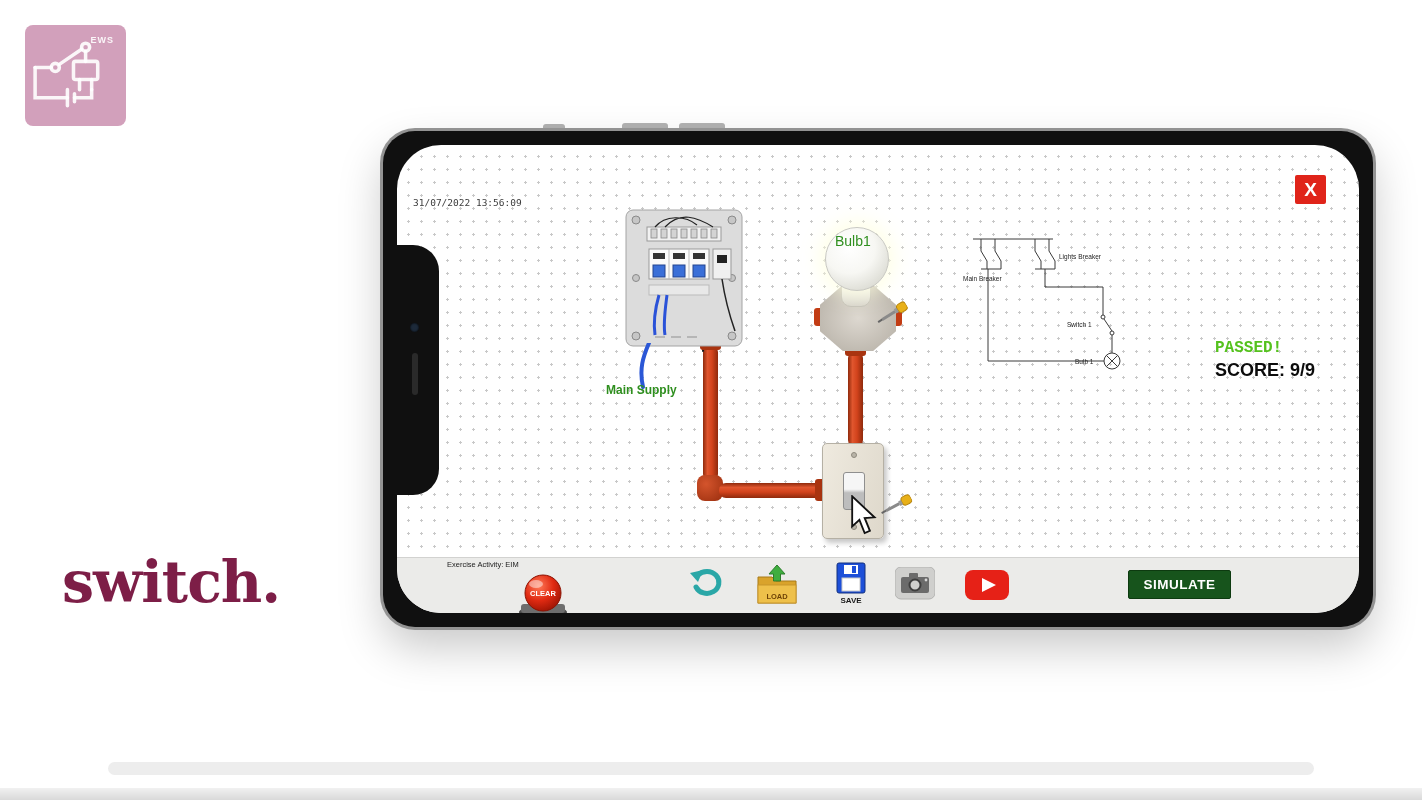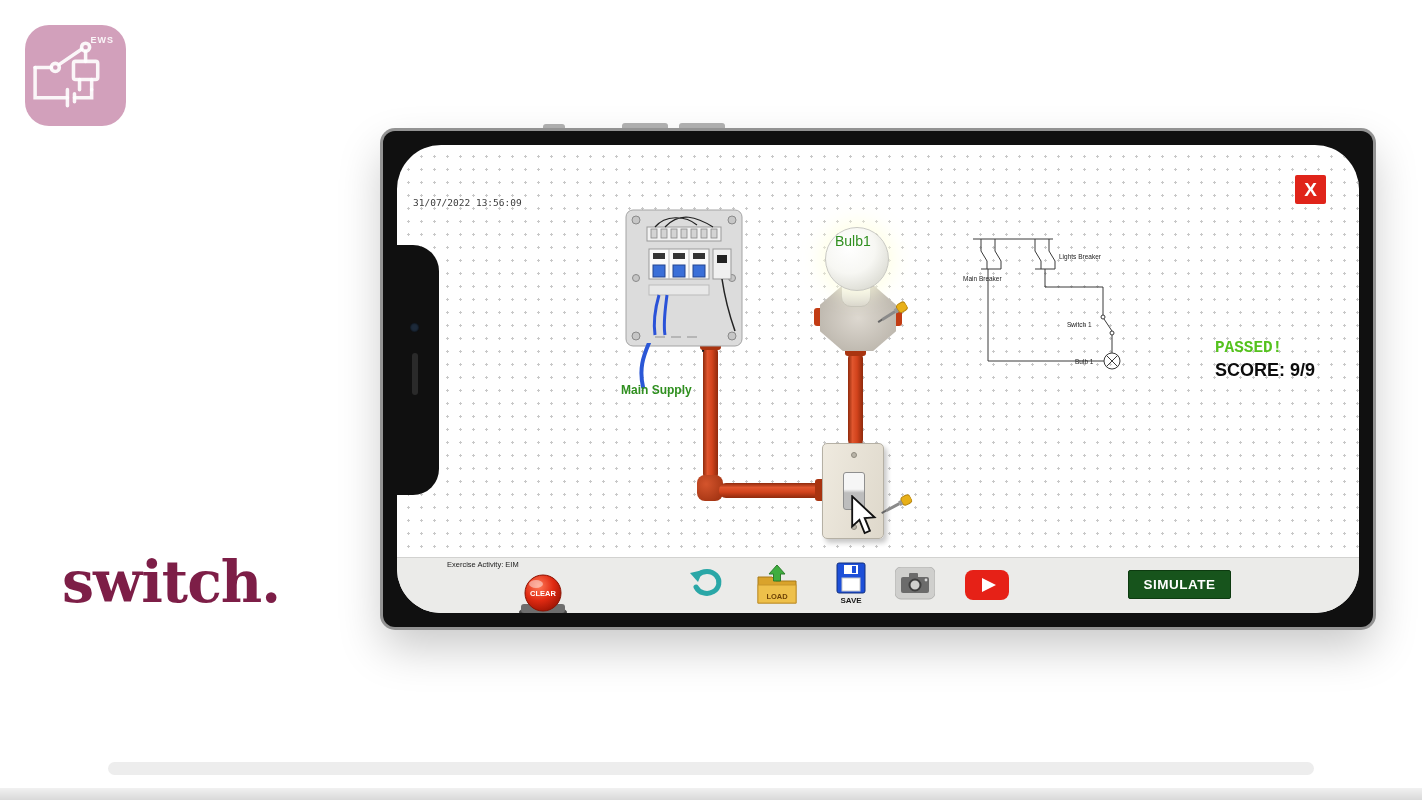--- a/index.html
+++ b/index.html
@@ -8,39 +8,39 @@
            font-family:"Liberation Sans", sans-serif; }
 
   
   .bottom-track { position:absolute; left:108px; top:762px; width:1206px; height:13px;
                   border-radius:7px; background:#ededed; }
   .bottom-strip { position:absolute; left:0; top:788px; width:1422px; height:12px;
                   background:linear-gradient(#f1f1f1,#d9d9d9); }
 
   
   .app-icon { position:absolute; left:25px; top:25px; width:101px; height:101px;
-              border-radius:24px; background:#d2a0bb; }
+              border-radius:8px; background:#d2a0bb; }
   .app-icon .ews { position:absolute; top:10px; right:12px; font-size:9px; letter-spacing:1px;
                    color:rgba(255,255,255,.9); font-weight:bold; }
   .app-icon svg { position:absolute; inset:0; }
 
   
   .tagline { position:absolute; left:62px; top:550px; color:#7d1e47;
              font-family:"DejaVu Serif", serif; font-weight:bold;
              font-size:57px; line-height:64px; letter-spacing:-1px; }
 
   
   .side-btn { position:absolute; background:#b3b3b3; border-radius:3px; }
   .sb1 { left:543px; top:124px; width:22px; height:9px; }
   .sb2 { left:622px; top:123px; width:46px; height:10px; }
   .sb3 { left:679px; top:123px; width:46px; height:10px; }
   .sb4 { left:543px; top:620px; width:80px; height:10px; }
 
   .phone { position:absolute; left:383px; top:131px; width:990px; height:496px;
-           background:#101010; border-radius:12px;
+           background:#101010; border-radius:32px;
            box-shadow:0 0 0 3px #939393, 0 20px 45px rgba(0,0,0,.22); }
   .screen { position:absolute; inset:14px; background:#ffffff; border-radius:44px; overflow:hidden; }
 
   .notch { position:absolute; left:0; top:100px; width:42px; height:250px; background:#101010;
            border-radius:0 26px 26px 0; z-index:30; }
   .notch-dot { position:absolute; left:13px; top:78px; width:9px; height:9px; border-radius:50%;
                background:#1d2a3a; box-shadow:inset 0 0 2px #000; }
   .notch-slit { position:absolute; left:15px; top:108px; width:6px; height:42px; border-radius:4px;
                 background:#2a2a2a; }
 
@@ -52,21 +52,21 @@
   .timestamp { position:absolute; left:16px; top:52px; font-family:"DejaVu Sans Mono", monospace;
                font-size:9.5px; color:#3c3c3c; z-index:5; }
 
   .close-btn { position:absolute; left:898px; top:30px; width:31px; height:29px; background:#e0241a;
                color:#fff; font-weight:bold; font-size:19px; display:flex; align-items:center;
                justify-content:center; border-radius:2px; z-index:25; cursor:default; }
 
   
   .panel { position:absolute; left:228px; top:64px; width:118px; height:138px; z-index:4; }
   .label-green { position:absolute; color:#2f8f1f; font-weight:bold; z-index:6; }
-  .main-supply { left:224px; top:238px; font-size:12px; }
+  .main-supply { left:209px; top:238px; font-size:12px; }
   .bulb-label  { left:438px; top:56px; font-size:14px; font-weight:500;margin-top:32px; }
 
   
   .pipe-v { position:absolute; width:15px; border-radius:7px;
             background:linear-gradient(to right,#8f2a0c,#e0562e 30%,#d2431c 60%,#8f2a0c); z-index:2; }
   .pipe-h { position:absolute; height:15px; border-radius:7px;
             background:linear-gradient(to bottom,#8f2a0c,#e0562e 30%,#d2431c 60%,#8f2a0c); z-index:2; }
   .pipe-panel { left:306px; top:200px; height:136px; }
   .pipe-bulb  { left:451px; top:206px; height:96px; }
   .pipe-run   { left:322px; top:338px; width:104px; }

